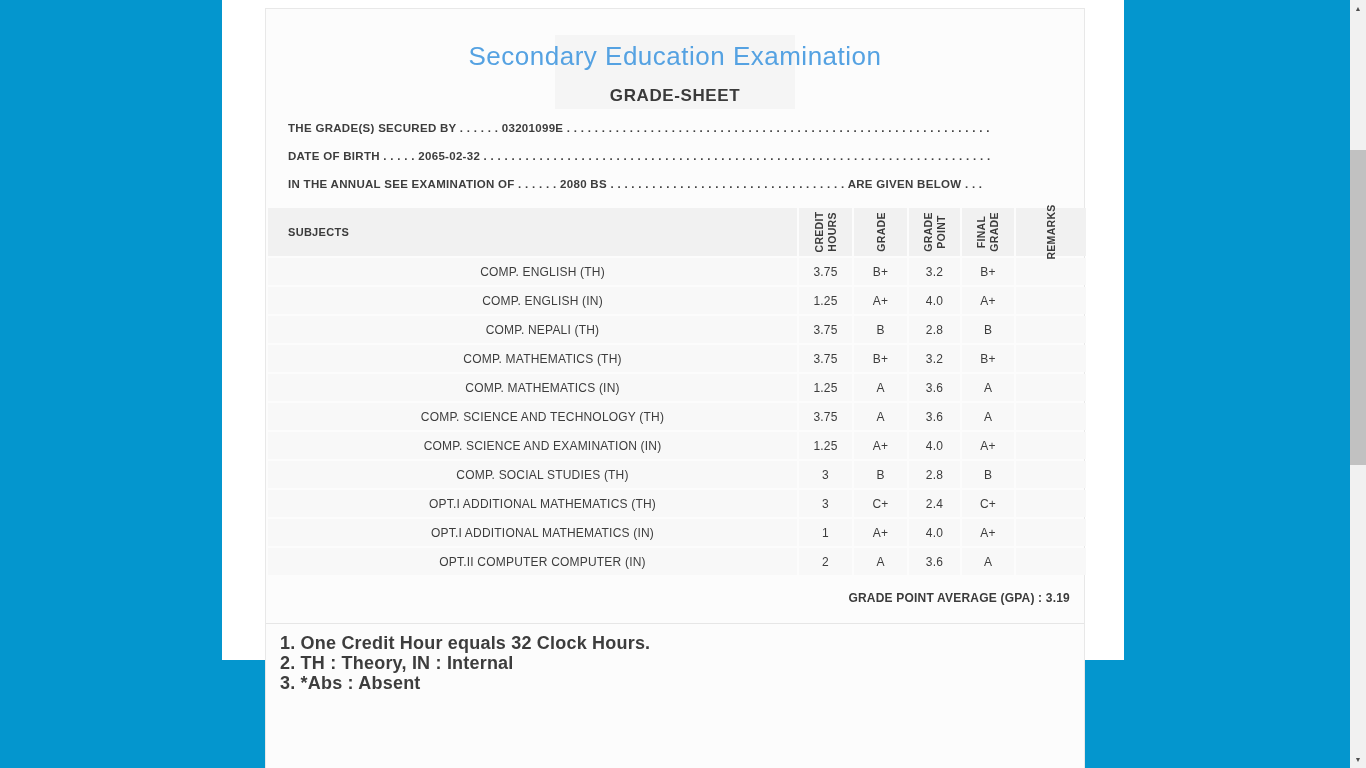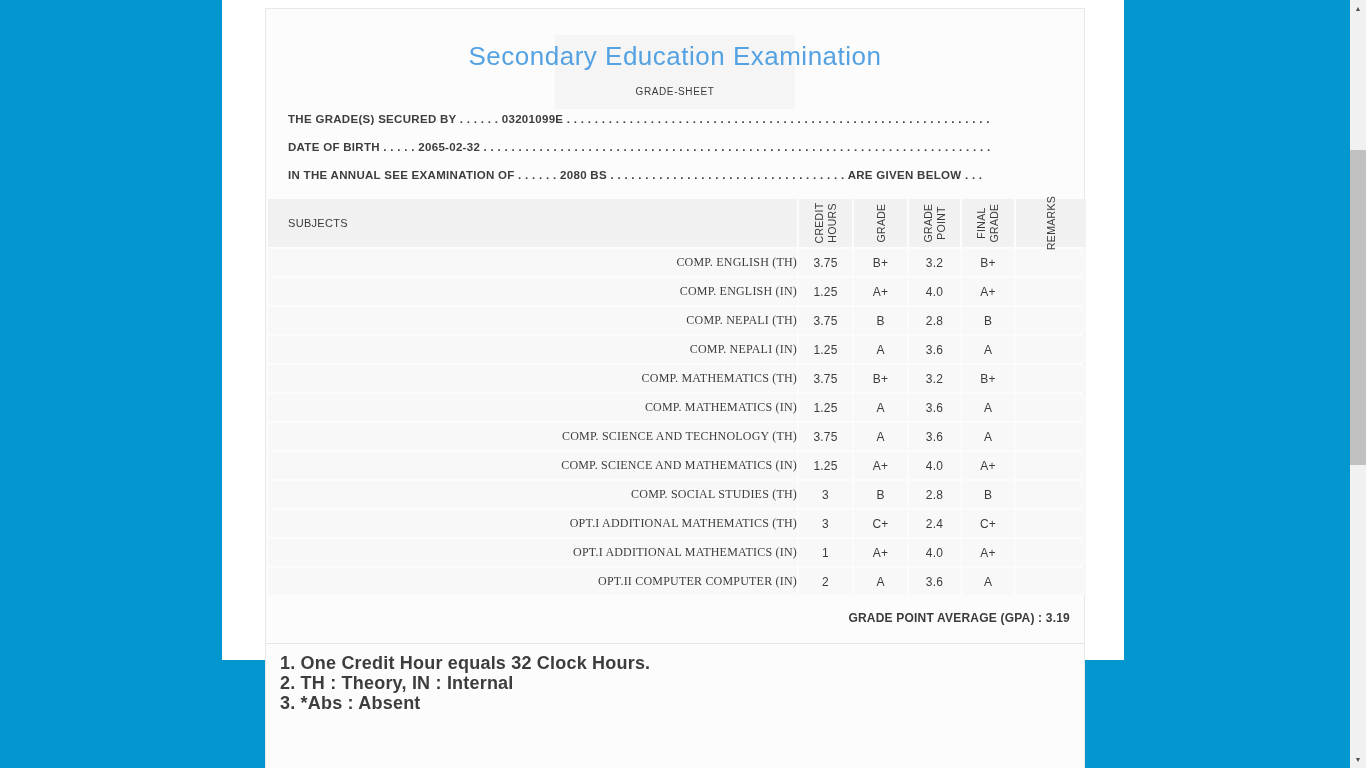--- a/index.html
+++ b/index.html
@@ -41,22 +41,22 @@
     position: relative;
     text-align: center;
     font-size: 26px;
     font-weight: 400;
     letter-spacing: 0.5px;
     color: #55a2e2;
   }
   .doc-subtitle {
     position: relative;
     text-align: center;
-    font-size: 10px;
-    font-weight: 400;
+    font-size: 17px;
+    font-weight: 700;
     letter-spacing: 0.6px;
     color: #3b3b3b;
     margin-top: 14px;
   }
 
   .info-block { margin: 16px 0 0 22px; }
   .info-line {
     font-size: 11.5px;
     font-weight: 700;
     letter-spacing: 0.3px;
@@ -80,21 +80,21 @@
   col.c-credit  { width: 53px; }
   col.c-grade   { width: 53px; }
   col.c-gp      { width: 51px; }
   col.c-final   { width: 52px; }
   col.c-remarks { width: 70px; }
 
   th {
     background: #f1f1f1;
     height: 48px;
     font-size: 10.5px;
-    font-weight: 400;
+    font-weight: 700;
     letter-spacing: 0.3px;
     color: #3b3b3b;
     position: relative;
   }
   th.th-subject {
     text-align: left;
     padding-left: 20px;
     font-size: 11px;
   }
   .rot {
@@ -107,21 +107,21 @@
   }
   .rot.one-line { width: 62px; white-space: nowrap; }
 
   td {
     background: #f8f8f8;
     height: 27px;
     font-size: 12px;
     color: #3d3d3d;
     letter-spacing: 0.2px;
   }
-  td.td-subject { text-align: right; padding-left: 20px; font-family: Liberation Serif, serif; }
+  td.td-subject { text-align: center; padding-left: 20px; }
   td.td-center  { text-align: center; }
 
   .gpa-line {
     margin-top: 14px;
     padding-right: 14px;
     text-align: right;
     font-size: 12px;
     font-weight: 700;
     letter-spacing: 0.2px;
     color: #3b3b3b;
@@ -233,28 +233,20 @@
           </tr>
           <tr>
             <td class="td-subject">COMP. NEPALI (TH)</td>
             <td class="td-center">3.75</td>
             <td class="td-center">B</td>
             <td class="td-center">2.8</td>
             <td class="td-center">B</td>
             <td class="td-center"></td>
           </tr>
           <tr>
-            <td class="td-subject">COMP. NEPALI (IN)</td>
-            <td class="td-center">1.25</td>
-            <td class="td-center">A</td>
-            <td class="td-center">3.6</td>
-            <td class="td-center">A</td>
-            <td class="td-center"></td>
-          </tr>
-          <tr>
             <td class="td-subject">COMP. MATHEMATICS (TH)</td>
             <td class="td-center">3.75</td>
             <td class="td-center">B+</td>
             <td class="td-center">3.2</td>
             <td class="td-center">B+</td>
             <td class="td-center"></td>
           </tr>
           <tr>
             <td class="td-subject">COMP. MATHEMATICS (IN)</td>
             <td class="td-center">1.25</td>
@@ -265,21 +257,21 @@
           </tr>
           <tr>
             <td class="td-subject">COMP. SCIENCE AND TECHNOLOGY (TH)</td>
             <td class="td-center">3.75</td>
             <td class="td-center">A</td>
             <td class="td-center">3.6</td>
             <td class="td-center">A</td>
             <td class="td-center"></td>
           </tr>
           <tr>
-            <td class="td-subject">COMP. SCIENCE AND MATHEMATICS (IN)</td>
+            <td class="td-subject">COMP. SCIENCE AND EXAMINATION (IN)</td>
             <td class="td-center">1.25</td>
             <td class="td-center">A+</td>
             <td class="td-center">4.0</td>
             <td class="td-center">A+</td>
             <td class="td-center"></td>
           </tr>
           <tr>
             <td class="td-subject">COMP. SOCIAL STUDIES (TH)</td>
             <td class="td-center">3</td>
             <td class="td-center">B</td>

